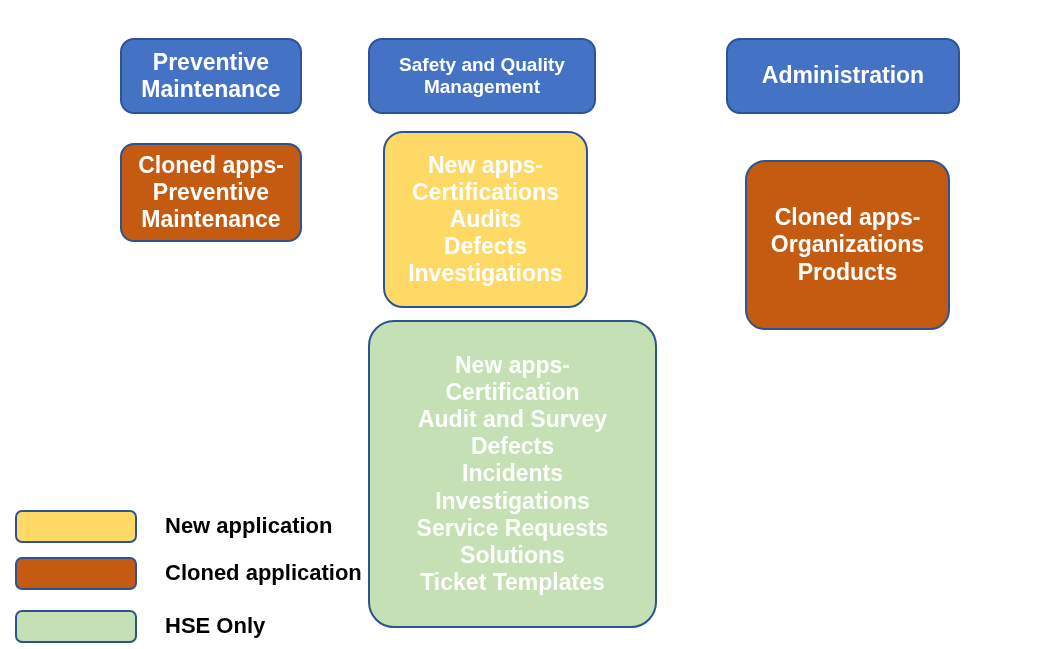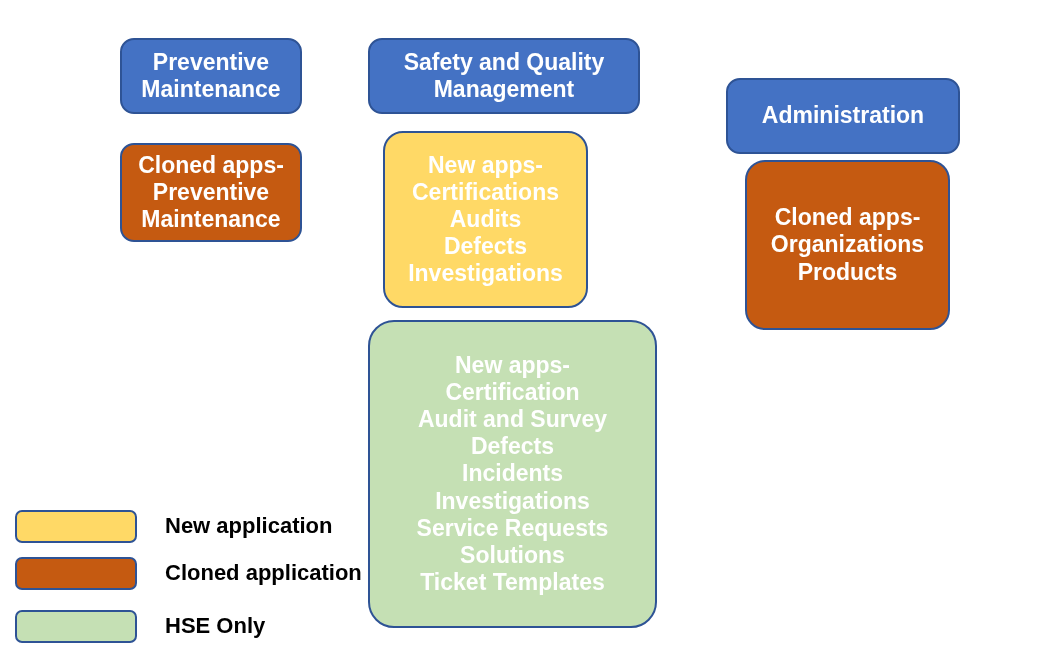--- a/index.html
+++ b/index.html
@@ -40,39 +40,38 @@
     left: 120px; top: 38px; width: 182px; height: 76px;
     font-size: 23px;
   }
   #node-cloned-preventive-maintenance {
     left: 120px; top: 143px; width: 182px; height: 99px;
     font-size: 23px;
   }
 
   
   #node-safety-quality-management {
-    left: 368px; top: 38px; width: 272px; height: 76px;
-    font-size: 23px;
+    left: 368px; top: 38px; width: 228px; height: 76px;
+    font-size: 19px;
   }
   #node-new-apps-sqm {
     left: 383px; top: 131px; width: 205px; height: 177px;
     font-size: 23px;
     border-radius: 20px;
   }
   #node-new-apps-hse {
     left: 368px; top: 320px; width: 289px; height: 308px;
     font-size: 23px;
     border-radius: 26px;
   }
 
   
   #node-administration {
     left: 726px; top: 38px; width: 234px; height: 76px;
     font-size: 23px;
-    margin-top: 40px;
   }
   #node-cloned-organizations {
     left: 745px; top: 160px; width: 205px; height: 170px;
     font-size: 23px;
     border-radius: 20px;
   }
 
   
   #legend {
     position: absolute;

